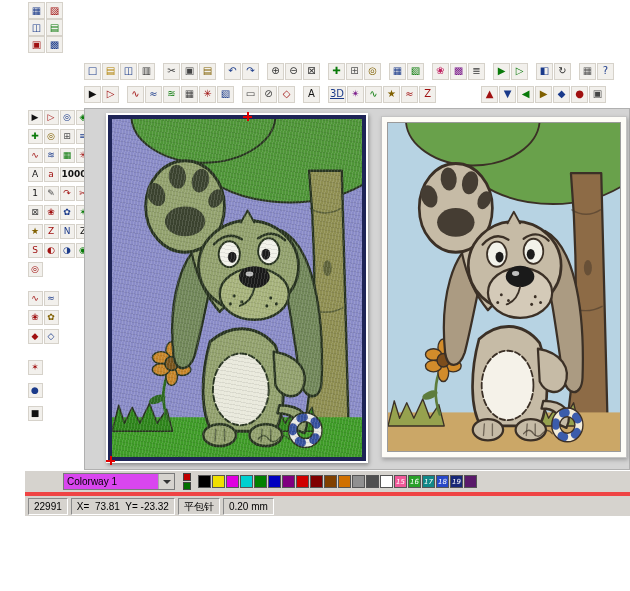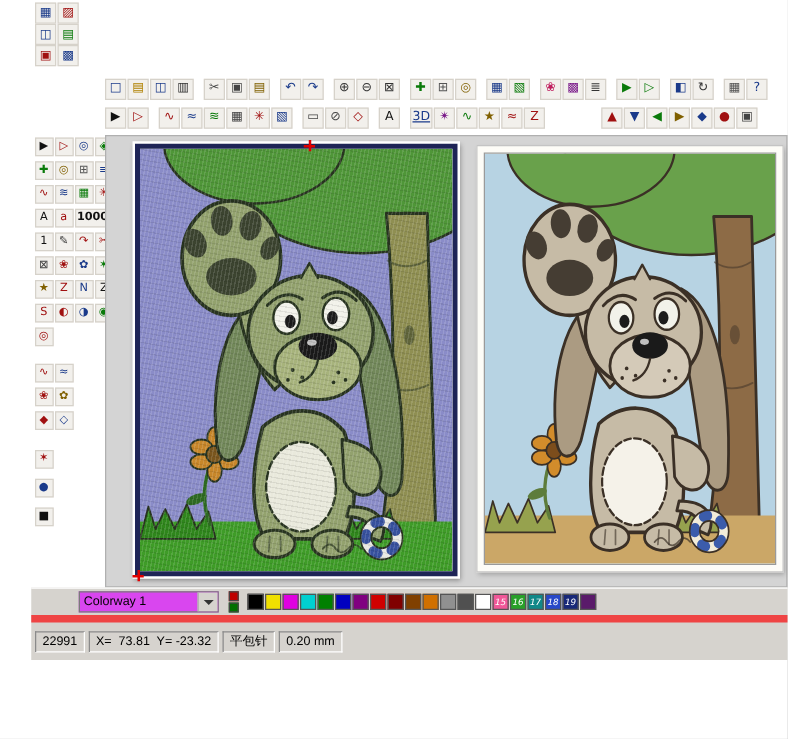--- a/index.html
+++ b/index.html
@@ -90,22 +90,22 @@
   .cur{width:8px;height:8px;border:1px solid #444;box-sizing:border-box;}
   .swatches{display:flex;margin-left:7px;gap:1px;font-style:italic;}
   .swatch{width:13px;height:13px;border:1px solid #555;box-sizing:border-box;position:relative;cursor:pointer;}
   .swnum{
     position:absolute;inset:0;display:flex;align-items:center;justify-content:center;
     font-size:7px;color:#ffffff;font-family:"DejaVu Sans",sans-serif;
   }
 
   
   .status-bar{
-    position:absolute;left:0;top:492px;width:100%;height:36px;background:#d6d3ce;
-    border-top:6px solid #ef4444;display:flex;align-items:center;gap:3px;
+    position:absolute;left:0;top:492px;width:100%;height:24px;background:#d6d3ce;
+    border-top:4px solid #ef4444;display:flex;align-items:center;gap:3px;
     padding:0 0 0 3px;box-sizing:border-box;
   }
   .scell{
     font-size:10px;line-height:13px;padding:1px 5px;white-space:pre;
     border:1px solid;border-color:#8a8a8a #ffffff #ffffff #8a8a8a;color:#000;
   }
 </style>
 </head>
 <body>
 

